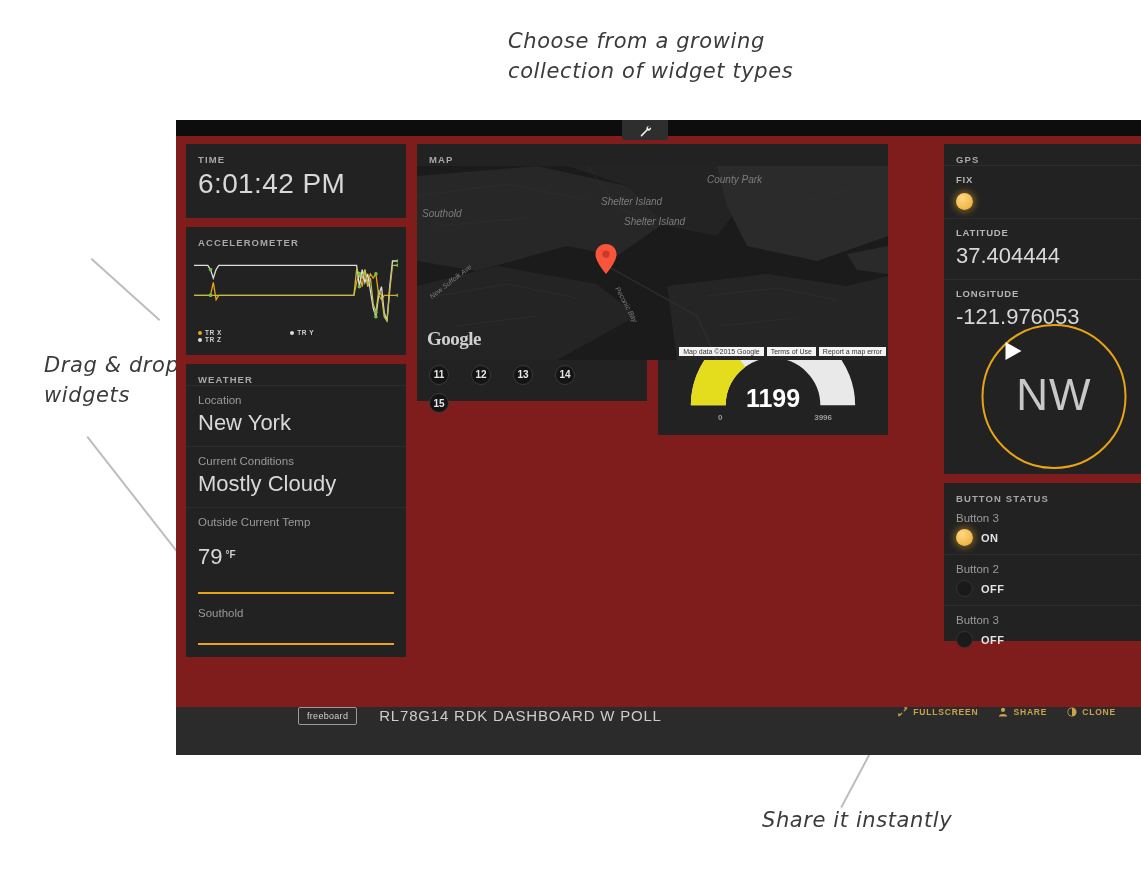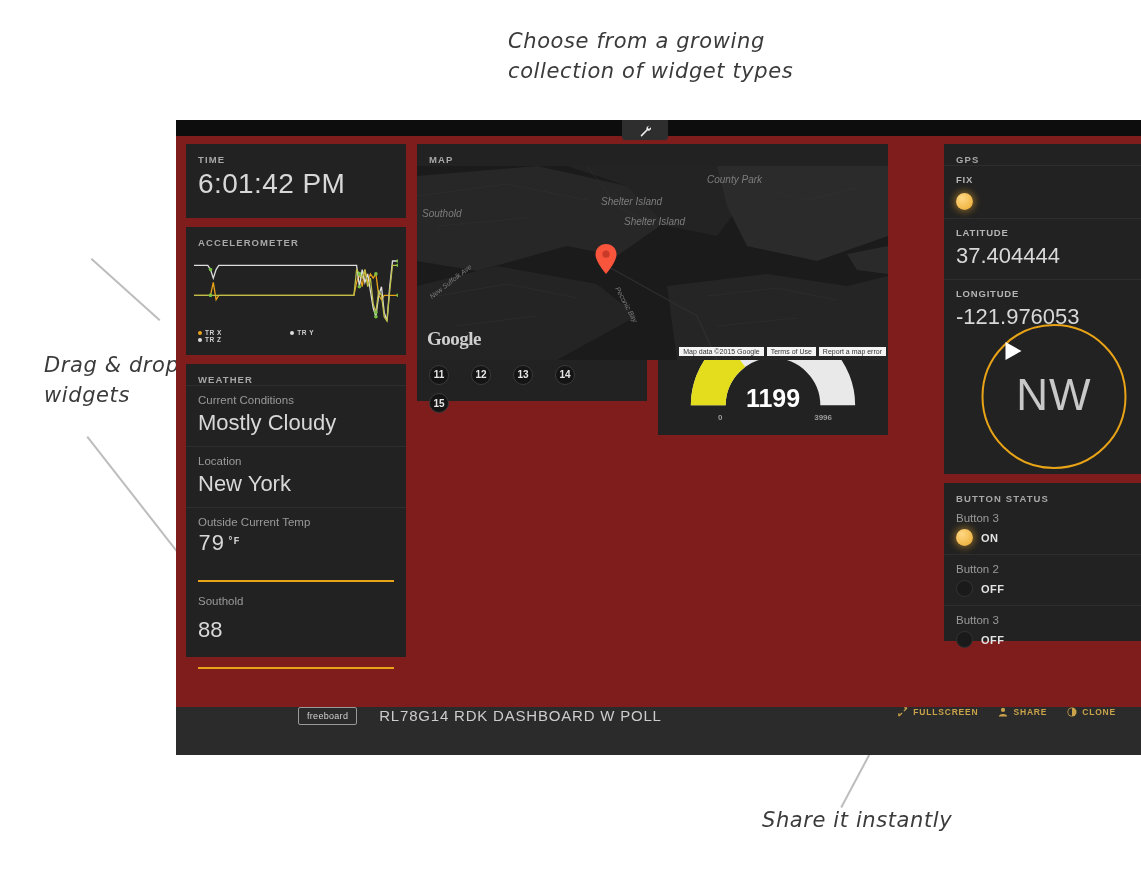--- a/index.html
+++ b/index.html
@@ -179,37 +179,36 @@
           </div>
           <div style="display:inline-block;vertical-align:top;">
             <div class="lg"><span class="dot" style="background:#dddddd"></span><span>TR Y</span></div>
           </div>
         </div>
       </div>
 
       <div class="panel" id="panel-weather">
         <div class="p-title">WEATHER</div>
         <div class="sect">
+          <div class="lbl">Location</div>
+          <div class="med">New York</div>
+        </div>
+        <div class="sect">
           <div class="lbl">Current Conditions</div>
           <div class="med">Mostly Cloudy</div>
         </div>
-        <div class="sect">
-          <div class="lbl">Location</div>
-          <div class="med">New York</div>
-        </div>
         <div class="sect" style="padding-bottom:2px;">
           <div class="lbl">Outside Current Temp</div>
-          <div style="margin-top:0;font-family:Liberation Mono, monospace;">
+          <div style="margin-top:12px;">
             <span class="med">79</span><span class="unit">°F</span>
           </div>
           <div class="rule" style="margin-top:20px;"></div>
         </div>
         <div class="sect" style="border-top:none;padding-top:9px;">
           <div class="lbl">Southold</div>
-          <div class="med" style="margin-top:6px;">88</div>
           <div class="rule" style="margin-top:22px;"></div>
         </div>
       </div>
     </div>
 
     <div class="col" style="left:231px;width:230px;">
 
       <div class="panel" id="panel-light" style="height:124px;">
         <div class="p-title">LIGHT LEVEL</div>
         <div class="gauge-wrap" style="height:96px;">

